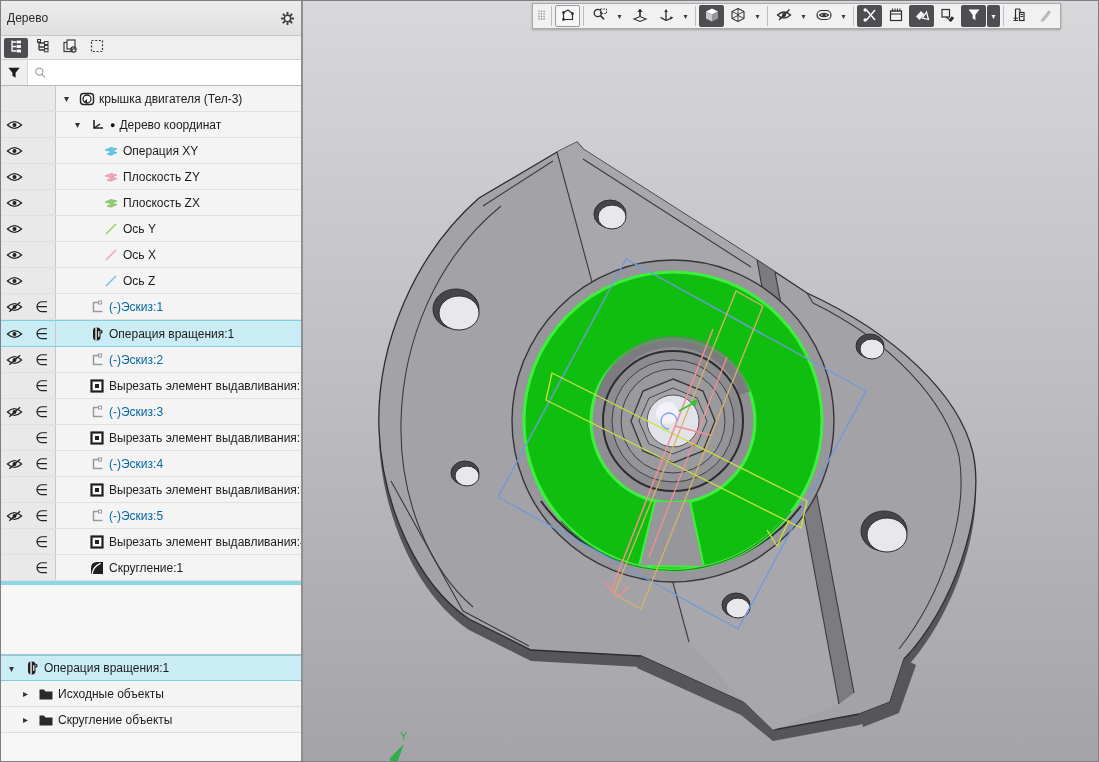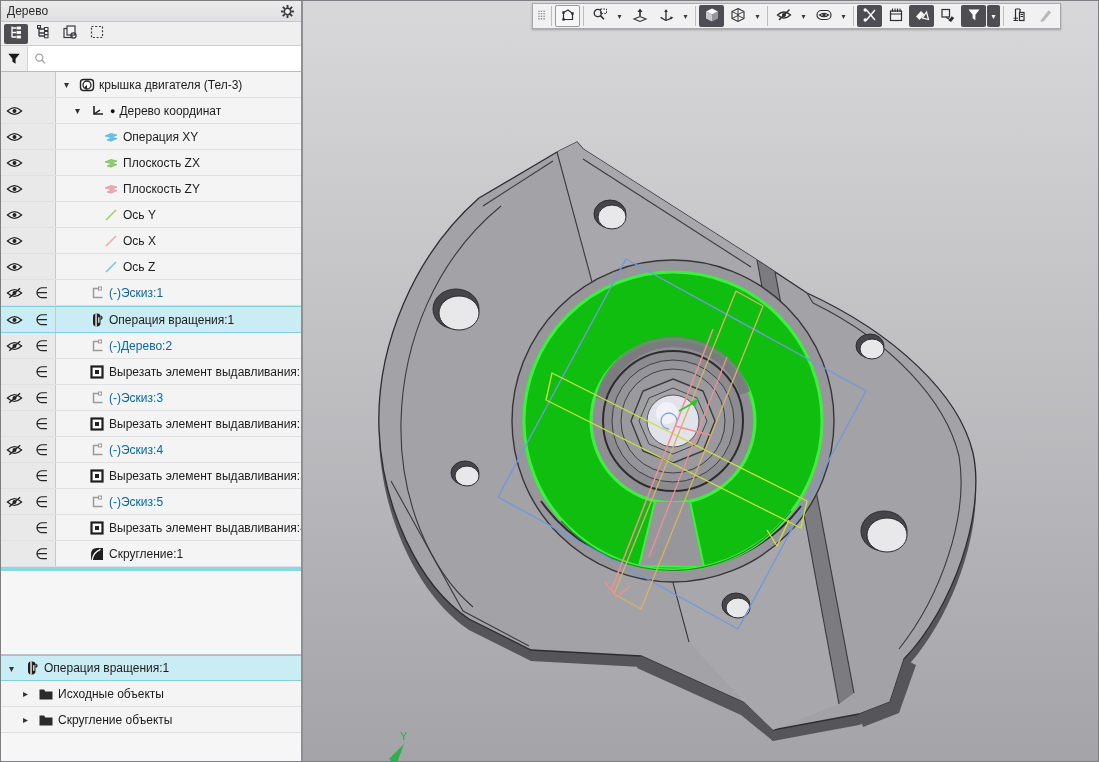--- a/index.html
+++ b/index.html
@@ -6,21 +6,21 @@
   body{
     width:1099px;height:762px;position:relative;overflow:hidden;
     font-family:"Liberation Sans","DejaVu Sans",sans-serif;
     font-size:12px;color:#1c1c1c;background:#f2f2f2;
     box-sizing:border-box;border:1px solid #7f7f83;
   }
   *{box-sizing:border-box;}
 
   
   .panel{position:absolute;left:0;top:0;width:302px;height:762px;background:#f4f4f4;border-right:2px solid #8f8f93;display:flex;flex-direction:column;}
-  .panel-header{height:21px;background:linear-gradient(#ececec,#e0e0e2);border-bottom:1px solid #c6c6c8;display:flex;align-items:center;padding:0 6px;flex:0 0 auto;}
+  .panel-header{height:35px;background:linear-gradient(#ececec,#e0e0e2);border-bottom:1px solid #c6c6c8;display:flex;align-items:center;padding:0 6px;flex:0 0 auto;}
   .panel-title{flex:1;color:#2a2a2a;}
   .panel-gear svg{display:block;}
   .panel-toolbar{height:24px;background:#efefef;border-bottom:1px solid #cfcfcf;display:flex;align-items:center;padding:0 3px;gap:3px;flex:0 0 auto;}
   .ptb-btn{width:24px;height:20px;display:flex;align-items:center;justify-content:center;border-radius:2px;}
   .ptb-btn.active{background:#4e4e52;}
   .filter-row{height:26px;display:flex;border-bottom:1px solid #b9b9bb;flex:0 0 auto;}
   .filter-cell{width:27px;background:#efefef;border-right:1px solid #d7d7d9;display:flex;align-items:center;justify-content:center;}
   .search-box{flex:1;background:#ffffff;display:flex;align-items:center;padding:0 6px;}
   .search-box input{border:none;outline:none;background:transparent;width:100%;font:inherit;color:#444;}
 
@@ -206,48 +206,48 @@
                 <path d="M1.5 6 Q9 -1 16.5 6 Q9 13 1.5 6 Z" fill="none" stroke="#222" stroke-width="1.3"></path>
                 <circle cx="9" cy="6" r="2.1" fill="#222"></circle>
               </svg>
             </span>
      <span class="elem"></span>
    </div>
    <div class="content" style="padding-left:46px">
 
      <span class="ticon">
               <svg width="16" height="16" viewBox="0 0 16 16">
+                <path d="M2 7 L8 4.4 L14 6 L8 8.6 Z" fill="#f4a7b4" stroke="#d8899a" stroke-width=".6"></path>
+                <path d="M4 11 L10 8.4 L14 9.6 L8 12.2 Z" fill="#f4a7b4" stroke="#d8899a" stroke-width=".6"></path>
+              </svg>
+            </span>
+
+     <span class="lbl">Плоскость ZY</span>
+   </div>
+ </div>
+ <div class="tree-row">
+   <div class="gutter">
+     <span class="eye">
+              <svg width="17" height="12" viewBox="0 0 18 12">
+                <path d="M1.5 6 Q9 -1 16.5 6 Q9 13 1.5 6 Z" fill="none" stroke="#222" stroke-width="1.3"></path>
+                <circle cx="9" cy="6" r="2.1" fill="#222"></circle>
+              </svg>
+            </span>
+     <span class="elem"></span>
+   </div>
+   <div class="content" style="padding-left:46px">
+
+     <span class="ticon">
+              <svg width="16" height="16" viewBox="0 0 16 16">
                 <path d="M2 7 L8 4.4 L14 6 L8 8.6 Z" fill="#8ed06a" stroke="#74b053" stroke-width=".6"></path>
                 <path d="M4 11 L10 8.4 L14 9.6 L8 12.2 Z" fill="#8ed06a" stroke="#74b053" stroke-width=".6"></path>
               </svg>
             </span>
 
      <span class="lbl">Плоскость ZX</span>
-   </div>
- </div>
- <div class="tree-row">
-   <div class="gutter">
-     <span class="eye">
-              <svg width="17" height="12" viewBox="0 0 18 12">
-                <path d="M1.5 6 Q9 -1 16.5 6 Q9 13 1.5 6 Z" fill="none" stroke="#222" stroke-width="1.3"></path>
-                <circle cx="9" cy="6" r="2.1" fill="#222"></circle>
-              </svg>
-            </span>
-     <span class="elem"></span>
-   </div>
-   <div class="content" style="padding-left:46px">
-
-     <span class="ticon">
-              <svg width="16" height="16" viewBox="0 0 16 16">
-                <path d="M2 7 L8 4.4 L14 6 L8 8.6 Z" fill="#f4a7b4" stroke="#d8899a" stroke-width=".6"></path>
-                <path d="M4 11 L10 8.4 L14 9.6 L8 12.2 Z" fill="#f4a7b4" stroke="#d8899a" stroke-width=".6"></path>
-              </svg>
-            </span>
-
-     <span class="lbl">Плоскость ZY</span>
    </div>
  </div>
  <div class="tree-row">
    <div class="gutter">
      <span class="eye">
               <svg width="17" height="12" viewBox="0 0 18 12">
                 <path d="M1.5 6 Q9 -1 16.5 6 Q9 13 1.5 6 Z" fill="none" stroke="#222" stroke-width="1.3"></path>
                 <circle cx="9" cy="6" r="2.1" fill="#222"></circle>
               </svg>
             </span>
@@ -366,21 +366,21 @@
    </div>
    <div class="content" style="padding-left:32px">
 
      <span class="ticon">
               <svg width="16" height="16" viewBox="0 0 16 16">
                 <path d="M10 3.5 H4.5 V12.5 H13.5" fill="none" stroke="#9a9a9a" stroke-width="1.5"></path>
                 <rect x="9.5" y="2" width="3" height="3" fill="#f4f4f4" stroke="#9a9a9a"></rect>
               </svg>
             </span>
 
-     <span class="lbl">(-)Дерево:2</span>
+     <span class="lbl">(-)Эскиз:2</span>
    </div>
  </div>
  <div class="tree-row">
    <div class="gutter">
      <span class="eye"></span>
      <span class="elem">∈</span>
    </div>
    <div class="content" style="padding-left:32px">
 
      <span class="ticon">

